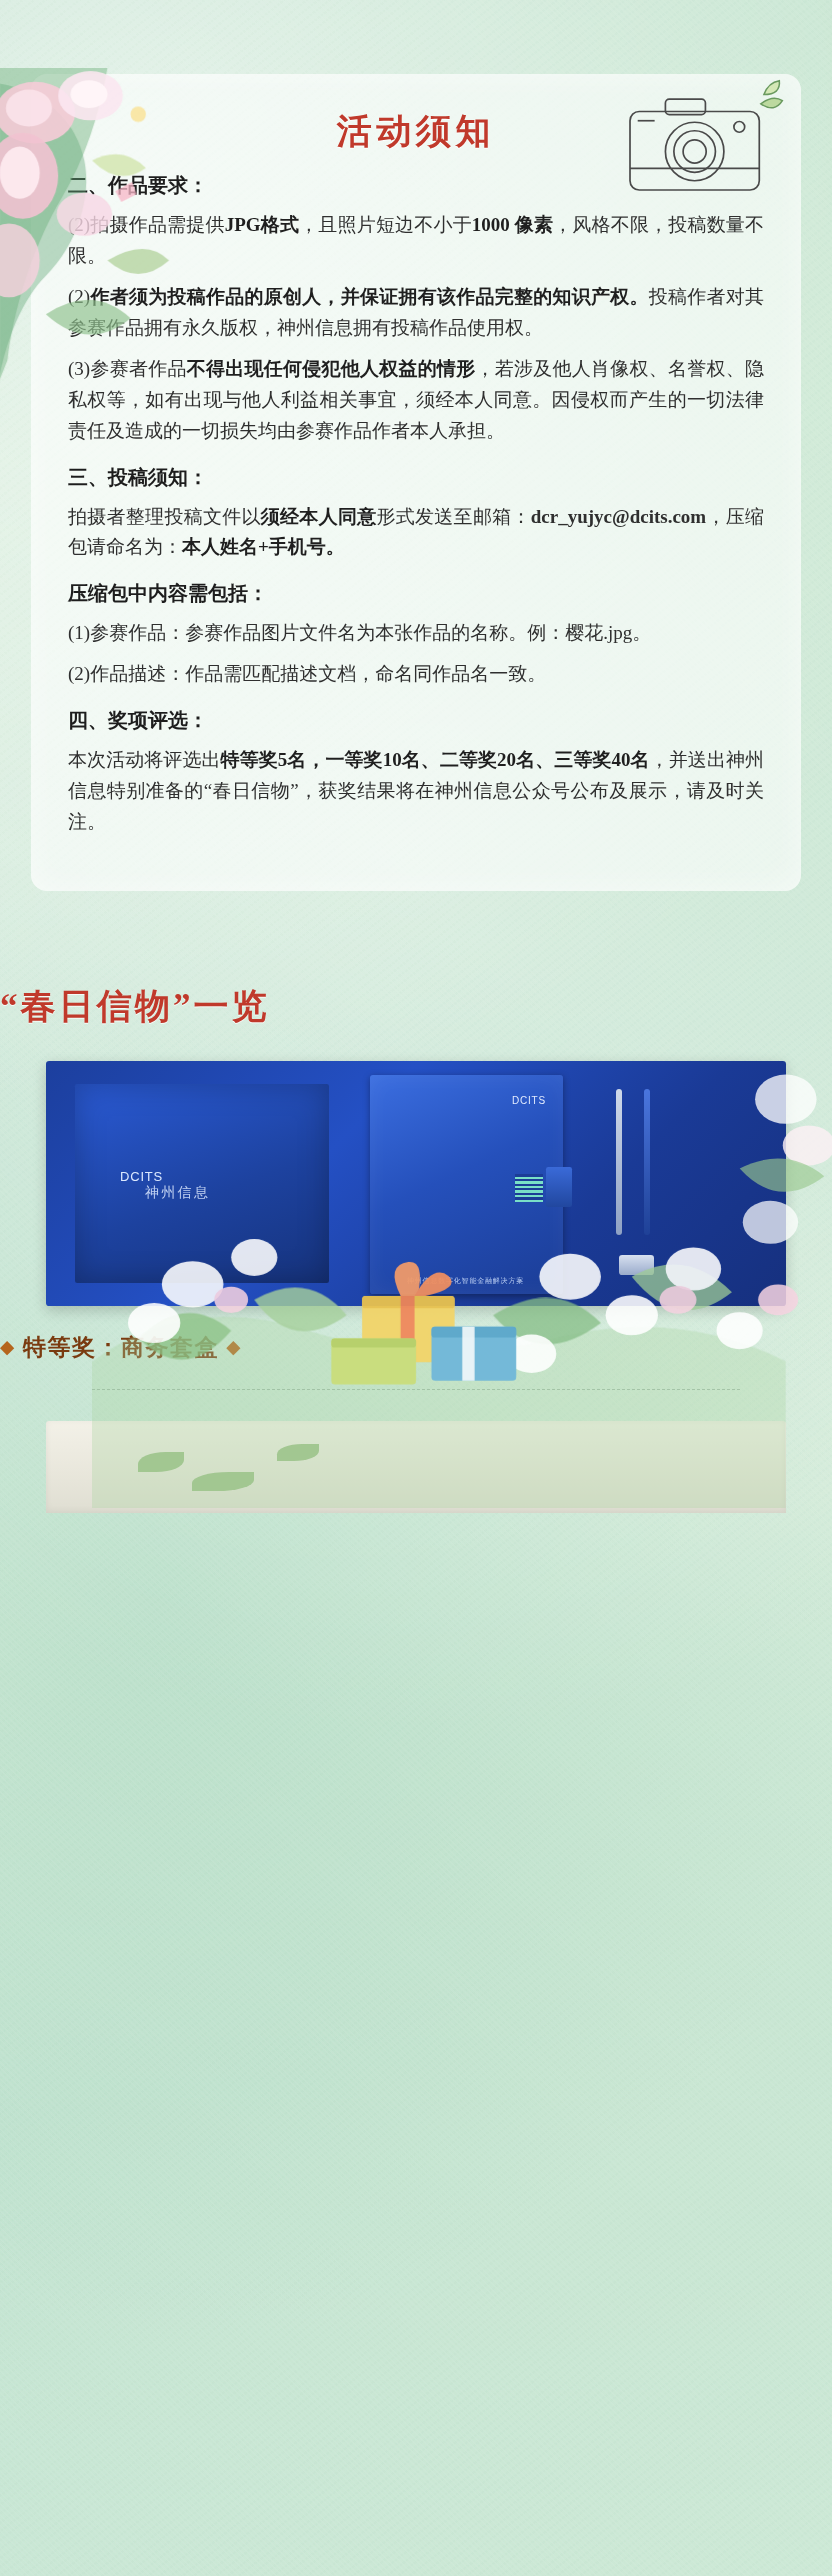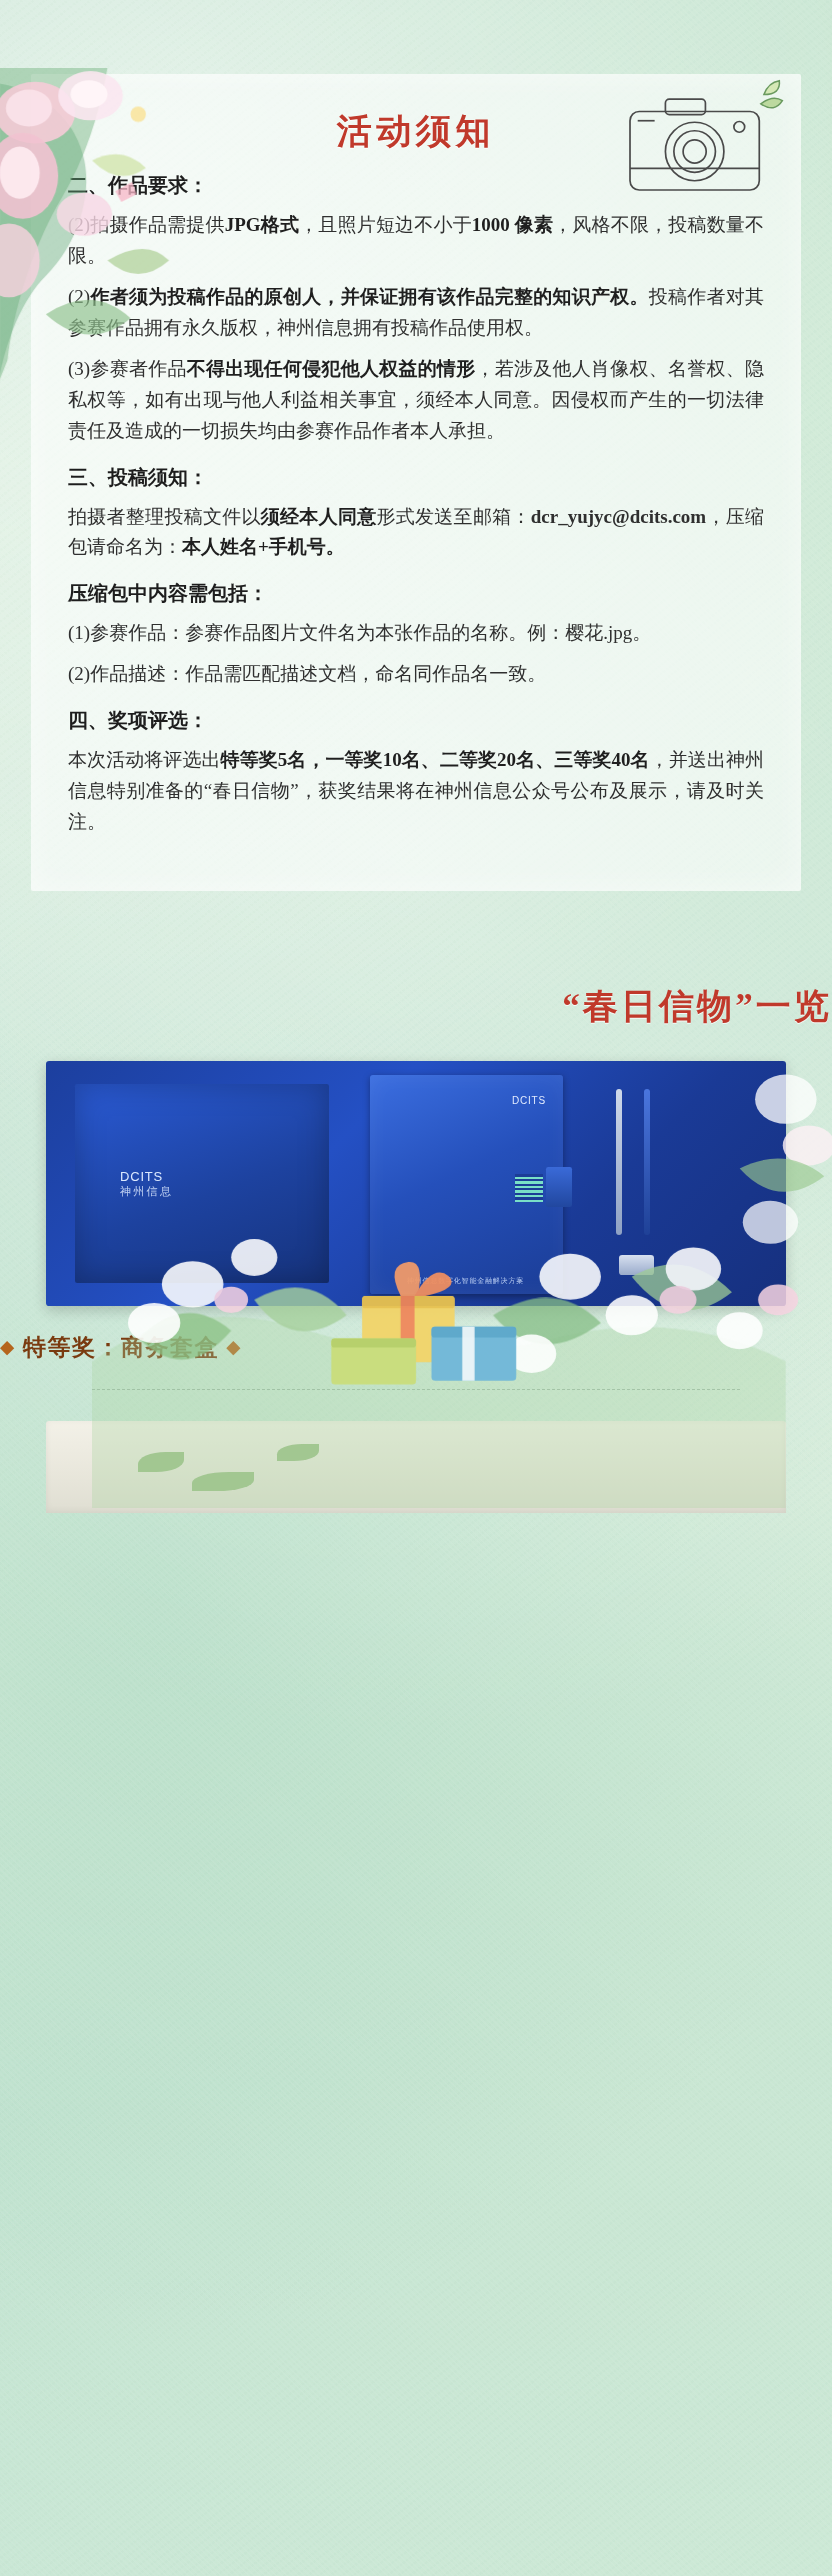--- a/index.html
+++ b/index.html
@@ -44,21 +44,21 @@
   
   .section-notice {
     position: relative;
     padding: 0 0 0 0;
   }
 
   .notice-card {
     position: relative;
     margin: 74px 31px 0 31px;
     background: rgba(255,255,255,0.58);
-    border-radius: 2px;
+    border-radius: 16px;
     box-shadow: 0 0 31px rgba(255,255,255,0.5) inset;
     padding: 34px 37px 54px 37px;
     z-index: 5;
   }
 
   .notice-title {
     text-align: center;
     font-size: 35px;
     font-weight: bold;
     letter-spacing: 4.6px;
@@ -96,21 +96,21 @@
   .deco-bottom-right { right: 0; top: 979px; width: 200px; height: 254px; z-index: 4;}
 
   
   .section-gifts {
     position: relative;
     margin-top: 92px;
     padding-bottom: 46px;
     z-index: 3;
   }
   .gifts-title {
-    text-align: right;
+    text-align: left;
     font-size: 35px;
     font-weight: bold;
     letter-spacing: 3.1px;
     color: #c0392b;
     margin: 46px 0 31px 0;
     text-shadow: 0 0.8px 0 rgba(255,255,255,0.75);
   }
   .prize-photo {
     margin: 0 46px;
     height: 245px;
@@ -123,21 +123,21 @@
   .prize-photo .box-left {
     position: absolute; left: 29px; top: 23px; width: 254px; height: 199px;
     background: linear-gradient(160deg, #2a5ad4 0%, #1d429f 55%, #16337d 100%);
     border-radius: 2.3px;
     box-shadow: inset 0 0 31px rgba(0,0,0,0.25);
   }
   .prize-photo .brand {
     position: absolute; left: 74px; top: 108px; color: #dce9ff;
     font-size: 13px; letter-spacing: 0.8px; font-family: "Liberation Sans", sans-serif;
   }
-  .prize-photo .brand small { display:block; font-size: 11px; letter-spacing: 2.3px; opacity:.85; }
+  .prize-photo .brand small { display:block; font-size: 14px; letter-spacing: 2.3px; opacity:.85;margin-left:25px; }
   .prize-photo .notebook {
     position: absolute; left: 324px; top: 14px; width: 193px; height: 219px;
     background: linear-gradient(155deg, #3b6ee0 0%, #2550bb 45%, #1b3d96 100%);
     border-radius: 3.1px;
     box-shadow: 0 2.3px 7.7px rgba(0,0,0,0.35), inset 0 0 23px rgba(255,255,255,0.06);
   }
   .prize-photo .notebook .nb-brand {
     position: absolute; right: 17px; top: 20px; color: #e3ecff; font-size: 10px;
     font-family: "Liberation Sans", sans-serif; letter-spacing: 0.8px;
   }

